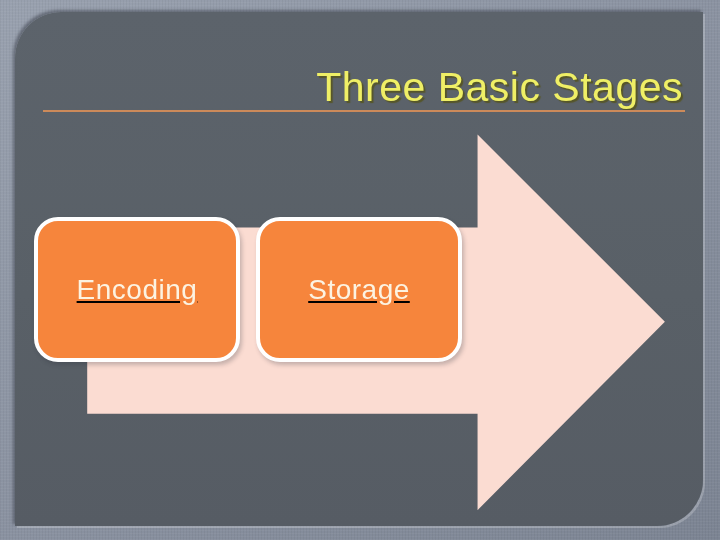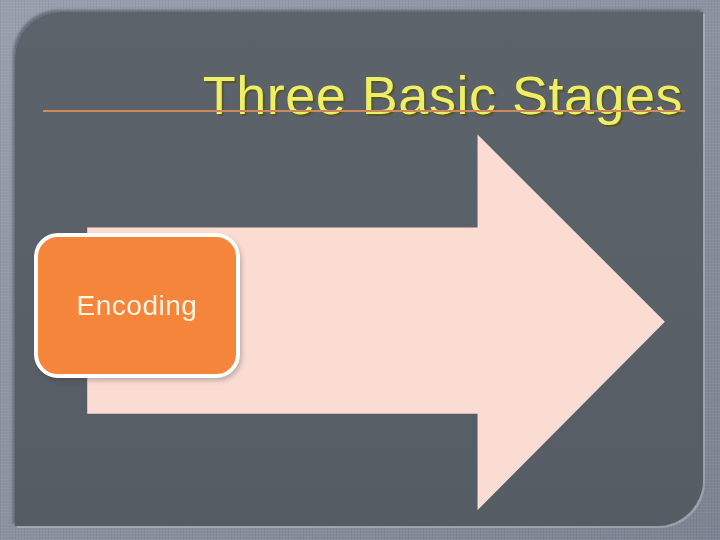--- a/index.html
+++ b/index.html
@@ -38,21 +38,21 @@
     border-radius: 46px 0 46px 0;
     box-shadow:
       -2px -2px 3px rgba(40,45,55,0.45),
       2px 2px 0 rgba(255,255,255,0.22);
   }
 
   .slide-title {
     position: absolute;
     top: 52px;
     right: 20px;
-    font-size: 54px;
+    font-size: 41px;
     font-weight: 400;
     letter-spacing: 0.5px;
     color: var(--title-text, #efef66);
     text-shadow: 2px 2px 1px var(--title-shadow, #56562a);
     white-space: nowrap;
     text-align: right;
   }
 
   .title-rule {
     position: absolute;
@@ -67,31 +67,32 @@
     position: absolute;
     left: 0;
     top: 0;
     width: 720px;
     height: 540px;
     pointer-events: none;
   }
 
   .stage-box {
     position: absolute;
-    top: 221px;
+    top: 205px;
     width: 206px;
     height: 145px;
     box-sizing: border-box;
     background: var(--stage-fill, #f6853c);
     border: 4px solid var(--stage-border, #ffffff);
     border-radius: 24px;
     display: flex;
     align-items: center;
     justify-content: center;
     box-shadow: 2px 3px 4px rgba(40,45,55,0.25);
+    text-decoration: underline;
   }
 
   .stage-box .label {
     color: var(--stage-text, #fcf3e2);
     font-size: 28px;
     letter-spacing: 0.5px;
   }
 
   .box-1 { left: 19px;  }
   .box-2 { left: 241px; }
@@ -108,16 +109,19 @@
     </svg>
 
     <div class="slide-title">Three Basic Stages</div>
 
     <div class="title-rule"></div>
 
     <div class="stage-box box-1">
       <span class="label">Encoding</span>
     </div>
 
+    <div class="stage-box box-2">
+      <span class="label">Storage</span>
+    </div>
 
 
   </div>
 </div>
 
 </body></html>

